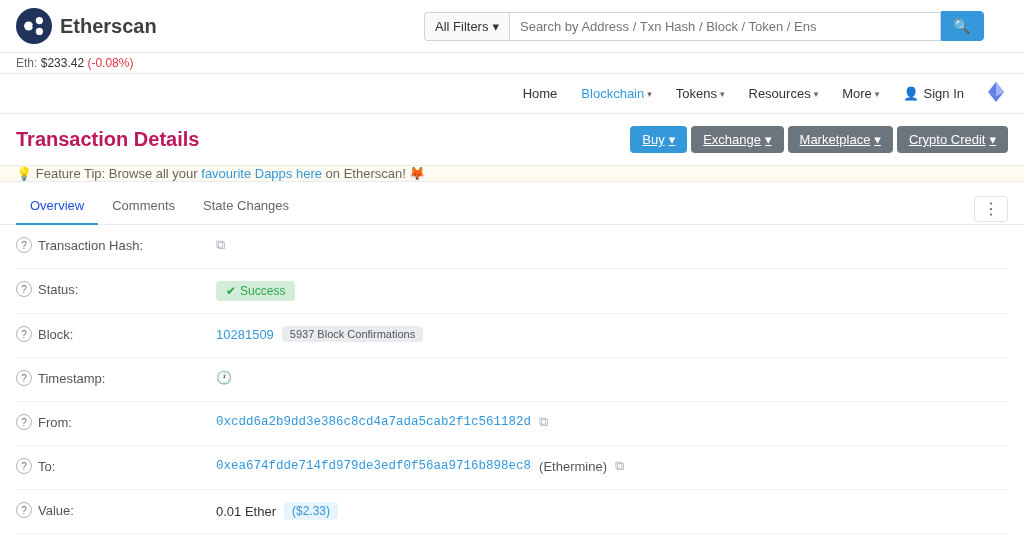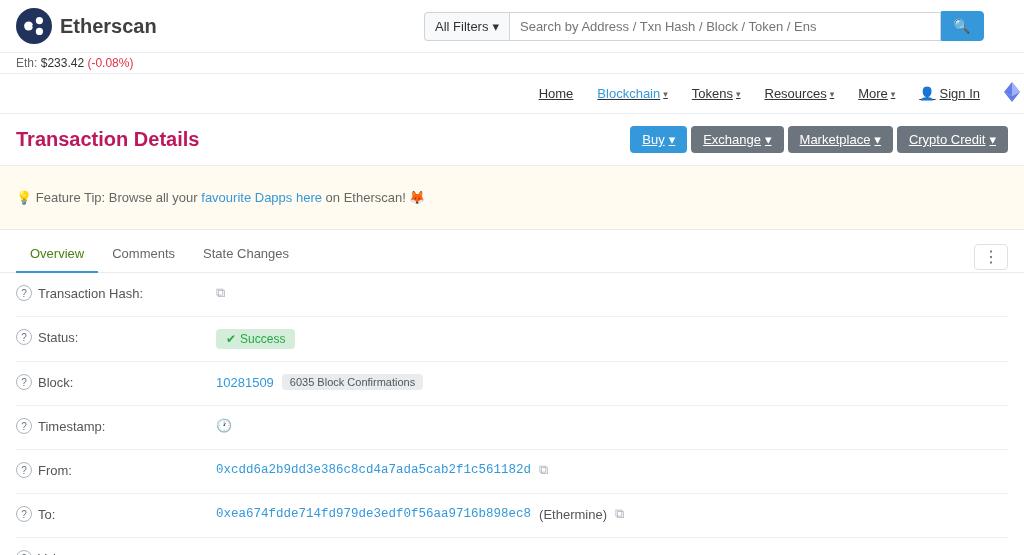--- a/index.html
+++ b/index.html
@@ -64,25 +64,24 @@
       color: #fff;
       cursor: pointer;
       font-size: 14px;
     }
 
     
     .nav-bar {
       display: flex;
       align-items: center;
       justify-content: flex-end;
-      padding: 6px 0;
+      padding: 6px 16px;
       gap: 4px;
       border-bottom: 1px solid #e9ecef;
       background: #fff;
-      text-decoration: underline;
     }
     .nav-item {
       padding: 6px 10px;
       color: #333;
       cursor: pointer;
       font-size: 13px;
       display: flex;
       align-items: center;
       gap: 3px;
       border-radius: 4px;
@@ -135,21 +134,21 @@
       color: #fff;
       text-decoration: underline;
     }
     .btn-buy { background: #3498db; }
     .btn-exchange { background: #6c757d; }
     .btn-marketplace { background: #6c757d; }
     .btn-crypto { background: #6c757d; }
 
     
     .feature-tip {
-      padding: 24px 16px;
+      padding: 0 16px;
       font-size: 13px;
       color: #666;
       background: #fffbf0;
       border-top: 1px solid #e9ecef;
       border-bottom: 1px solid #e9ecef;
     }
     .feature-tip a { color: #3498db; text-decoration: none; font-weight: 500; }
 
     
     .tabs {
@@ -161,21 +160,21 @@
     }
     .tab {
       padding: 10px 14px;
       cursor: pointer;
       font-size: 13px;
       color: #666;
       border-bottom: 2px solid transparent;
       margin-bottom: -1px;
     }
     .tab.active {
-      color: #4d7c0f;
+      color: #1d4ed8;
       border-bottom: 2px solid #3498db;
       font-weight: 500;
     }
     .tabs-more-btn {
       position: absolute;
       right: 16px;
       top: 8px;
       background: none;
       border: 1px solid #dee2e6;
       border-radius: 4px;
@@ -411,21 +410,21 @@
     </div>
   </div>
 
   <div class="detail-row">
     <div class="detail-label">
       <span class="help-icon">?</span>
       <span>Block:</span>
     </div>
     <div class="detail-value">
       <a class="block-link" href="#">10281509</a>
-      <span class="confirmations-badge">6035 Block Confirmations</span>
+      <span class="confirmations-badge">5937 Block Confirmations</span>
     </div>
   </div>
 
   <div class="detail-row">
     <div class="detail-label">
       <span class="help-icon">?</span>
       <span>Timestamp:</span>
     </div>
     <div class="detail-value">
       <span class="timestamp-icon">🕐</span>
@@ -453,20 +452,24 @@
       <span style="color:#555;font-family:inherit;font-size:13px;">(Ethermine)</span>
       <span class="copy-icon">⧉</span>
     </div>
   </div>
 
   <div class="detail-row">
     <div class="detail-label">
       <span class="help-icon">?</span>
       <span>Value:</span>
     </div>
+    <div class="detail-value">
+      <span>0.01 Ether</span>
+      <span class="value-badge">($2.33)</span>
+    </div>
   </div>
 
   <div class="detail-row">
     
     
   </div>
 
 </div>
 
 </body></html>

